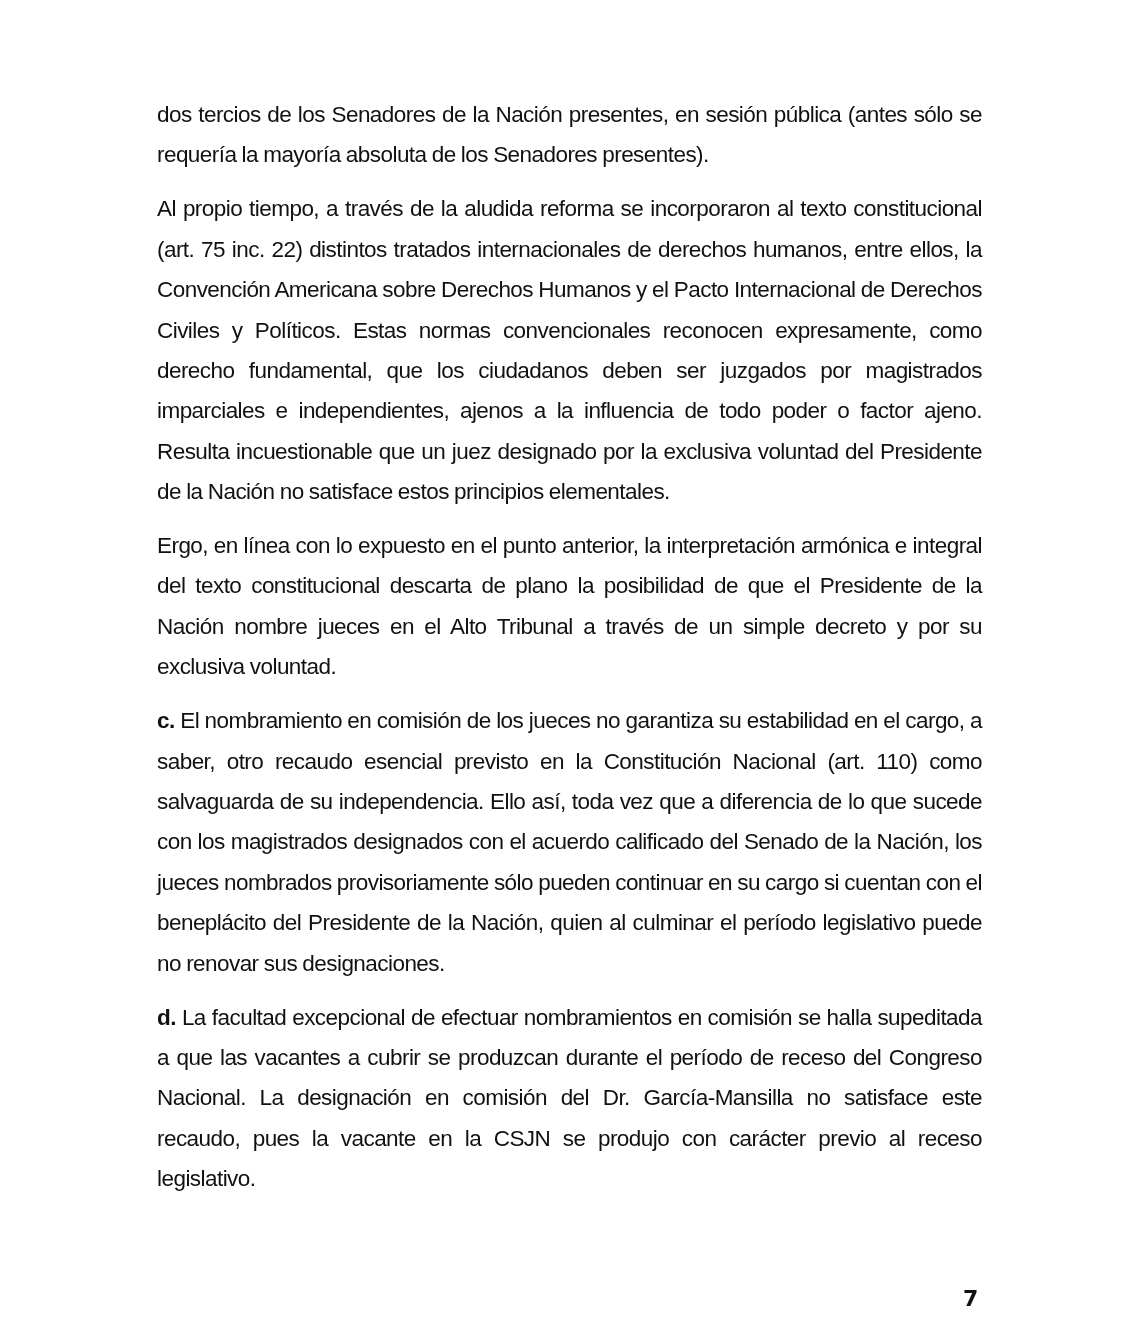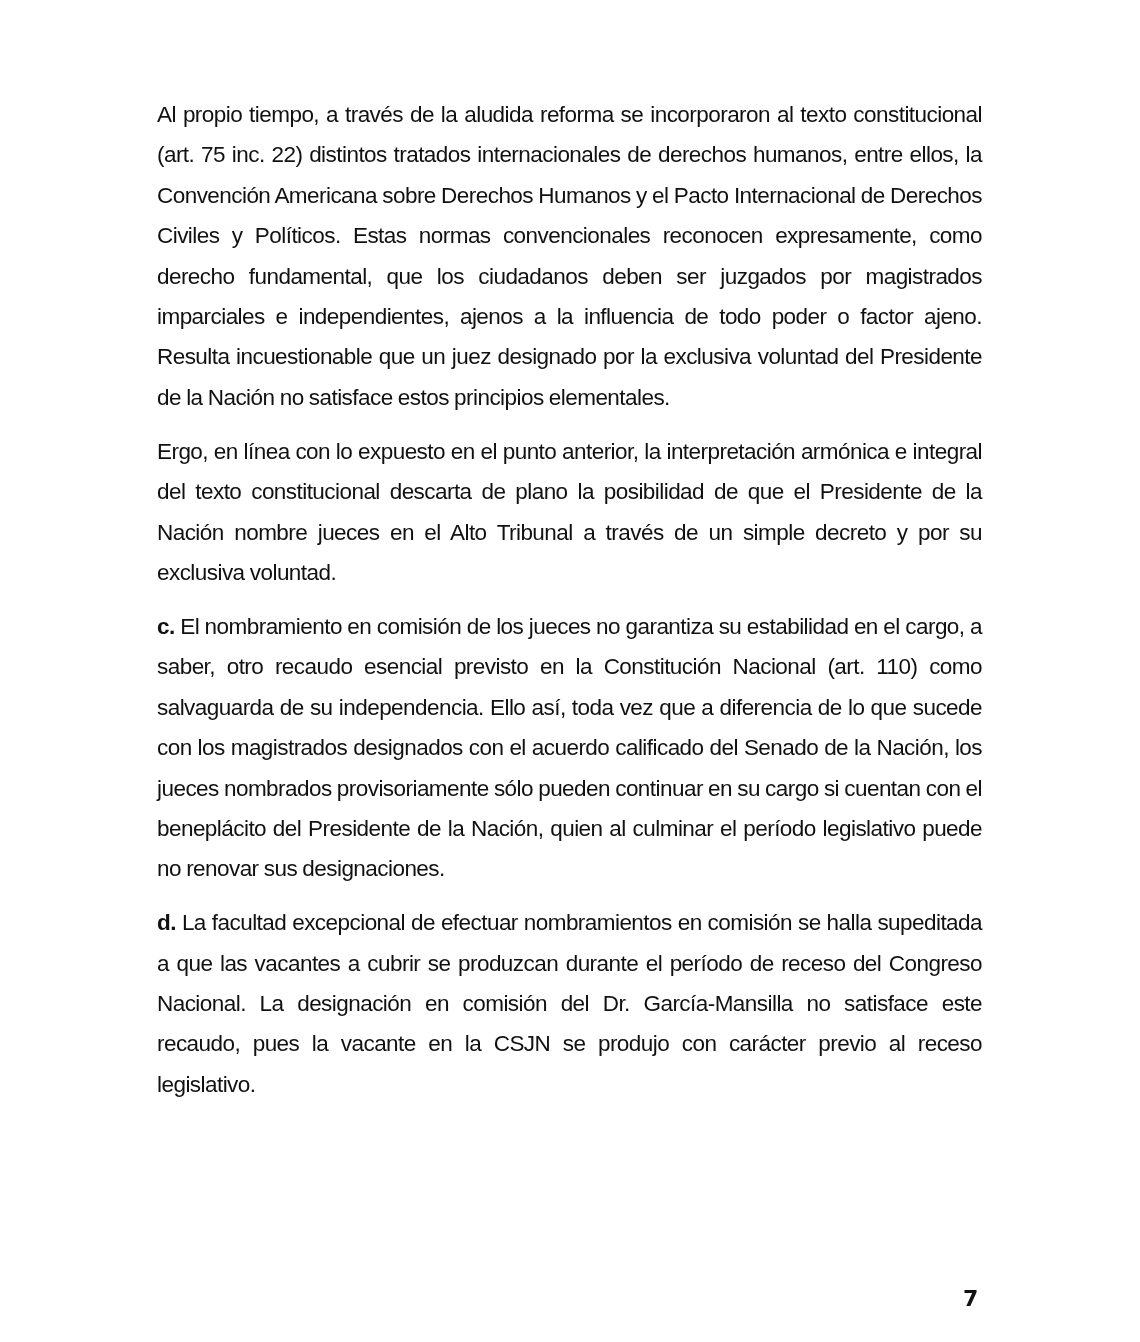--- a/index.html
+++ b/index.html
@@ -39,20 +39,21 @@
       font-family: "DejaVu Sans", sans-serif;
       font-weight: bold;
       font-size: 22px;
       color: #111111;
     }
   </style>
 </head>
 <body>
 
 <div class="page">
+  <p class="para"><span class="lead"></span><span>dos tercios de los Senadores de la Nación presentes, en sesión pública (antes sólo se requería la mayoría absoluta de los Senadores presentes).</span></p>
 
   <p class="para"><span class="lead"></span><span>Al propio tiempo, a través de la aludida reforma se incorporaron al texto constitucional (art. 75 inc. 22) distintos tratados internacionales de derechos humanos, entre ellos, la Convención Americana sobre Derechos Humanos y el Pacto Internacional de Derechos Civiles y Políticos. Estas normas convencionales reconocen expresamente, como derecho fundamental, que los ciudadanos deben ser juzgados por magistrados imparciales e independientes, ajenos a la influencia de todo poder o factor ajeno. Resulta incuestionable que un juez designado por la exclusiva voluntad del Presidente de la Nación no satisface estos principios elementales.</span></p>
 
   <p class="para"><span class="lead"></span><span>Ergo, en línea con lo expuesto en el punto anterior, la interpretación armónica e integral del texto constitucional descarta de plano la posibilidad de que el Presidente de la Nación nombre jueces en el Alto Tribunal a través de un simple decreto y por su exclusiva voluntad.</span></p>
 
   <p class="para"><span class="lead">c.</span><span> El nombramiento en comisión de los jueces no garantiza su estabilidad en el cargo, a saber, otro recaudo esencial previsto en la Constitución Nacional (art. 110) como salvaguarda de su independencia. Ello así, toda vez que a diferencia de lo que sucede con los magistrados designados con el acuerdo calificado del Senado de la Nación, los jueces nombrados provisoriamente sólo pueden continuar en su cargo si cuentan con el beneplácito del Presidente de la Nación, quien al culminar el período legislativo puede no renovar sus designaciones.</span></p>
 
   <p class="para"><span class="lead">d.</span><span> La facultad excepcional de efectuar nombramientos en comisión se halla supeditada a que las vacantes a cubrir se produzcan durante el período de receso del Congreso Nacional. La designación en comisión del Dr. García-Mansilla no satisface este recaudo, pues la vacante en la CSJN se produjo con carácter previo al receso legislativo.</span></p>
 </div>
 

